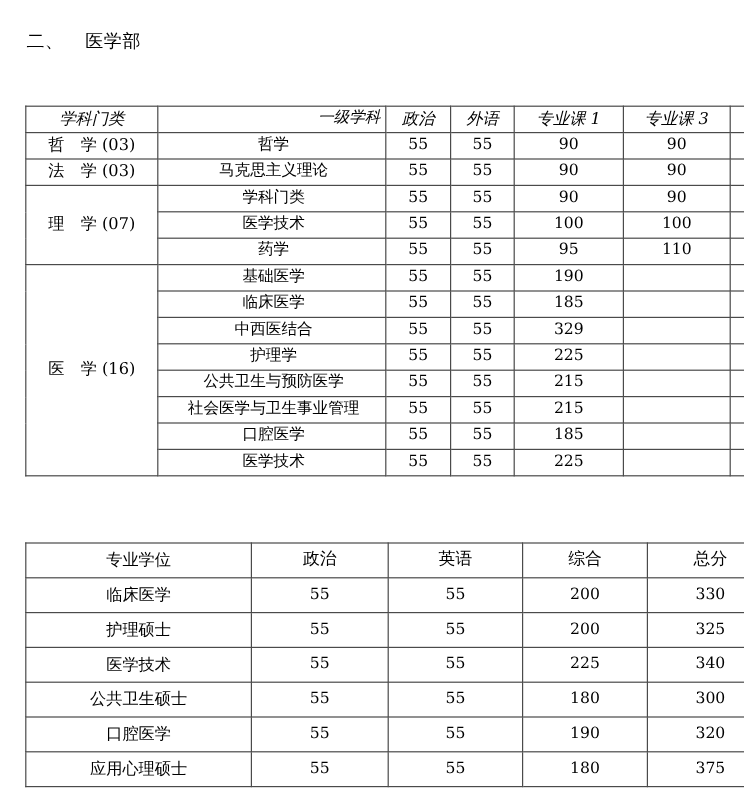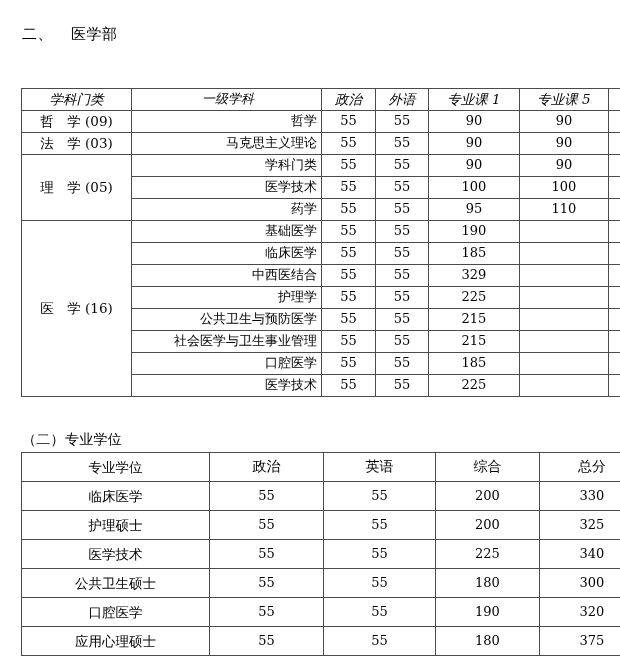--- a/index.html
+++ b/index.html
@@ -79,21 +79,21 @@
     font-size: 13.5px;
     font-style: italic;
   }
   #academic-table .c-category {
     width: 101px;
     text-align: center;
     font-size: 13.5px;
   }
   #academic-table .c-major {
     width: 178px;
-    text-align: right;
+    text-align: center;
     padding-left: 7px;
     font-size: 13px;
   }
   #academic-table .c-num {
     text-align: center;
     font-size: 13px;
   }
   #academic-table .w-zz { width: 45px; }
   #academic-table .w-wy { width: 44px; }
   #academic-table .w-zy1 { width: 82px; }
@@ -134,49 +134,49 @@
 
   <div class="section-title">
     <span class="num">二、</span><span>医学部</span>
   </div>
 
 
   <table class="grid" id="academic-table">
     <thead>
       <tr>
         <th class="c-category">学科门类</th>
-        <th class="c-major" style="text-align:center">一级学科</th>
+        <th class="c-major" style="text-align:right">一级学科</th>
         <th class="w-zz">政治</th>
         <th class="w-wy">外语</th>
         <th class="w-zy1">专业课 1</th>
-        <th class="w-zy2">专业课 5</th>
+        <th class="w-zy2">专业课 3</th>
         <th class="w-zf">总分</th>
       </tr>
     </thead>
     <tbody id="academic-body">
         <tr>
-          <td class="c-category" rowspan="1"><span class="cat-label">哲　学 (09)</span></td>
+          <td class="c-category" rowspan="1"><span class="cat-label">哲　学 (03)</span></td>
           <td class="c-major">哲学</td>
           <td class="c-num w-zz">55</td>
           <td class="c-num w-wy">55</td>
           <td class="c-num w-zy1">90</td>
           <td class="c-num w-zy2">90</td>
           <td class="c-num w-zf">355</td>
         </tr>
         <tr>
           <td class="c-category" rowspan="1"><span class="cat-label">法　学 (03)</span></td>
           <td class="c-major">马克思主义理论</td>
           <td class="c-num w-zz">55</td>
           <td class="c-num w-wy">55</td>
           <td class="c-num w-zy1">90</td>
           <td class="c-num w-zy2">90</td>
           <td class="c-num w-zf">345</td>
         </tr>
         <tr>
-          <td class="c-category" rowspan="3"><span class="cat-label">理　学 (05)</span></td>
+          <td class="c-category" rowspan="3"><span class="cat-label">理　学 (07)</span></td>
           <td class="c-major">学科门类</td>
           <td class="c-num w-zz">55</td>
           <td class="c-num w-wy">55</td>
           <td class="c-num w-zy1">90</td>
           <td class="c-num w-zy2">90</td>
           <td class="c-num w-zf">310</td>
         </tr>
         <tr>
           <td class="c-major">医学技术</td>
           <td class="c-num w-zz">55</td>
@@ -254,21 +254,20 @@
           <td class="c-major">医学技术</td>
           <td class="c-num w-zz">55</td>
           <td class="c-num w-wy">55</td>
           <td class="c-num w-zy1">225</td>
           <td class="c-num w-zy2"></td>
           <td class="c-num w-zf">340</td>
         </tr>
       </tbody>
   </table>
 
-  <div class="sub-title-b">（二）专业学位</div>
 
   <table class="grid" id="professional-table">
     <thead>
       <tr>
         <th class="p-name">专业学位</th>
         <th class="p-zz">政治</th>
         <th class="p-yy">英语</th>
         <th class="p-zh">综合</th>
         <th class="p-zf">总分</th>
       </tr>

